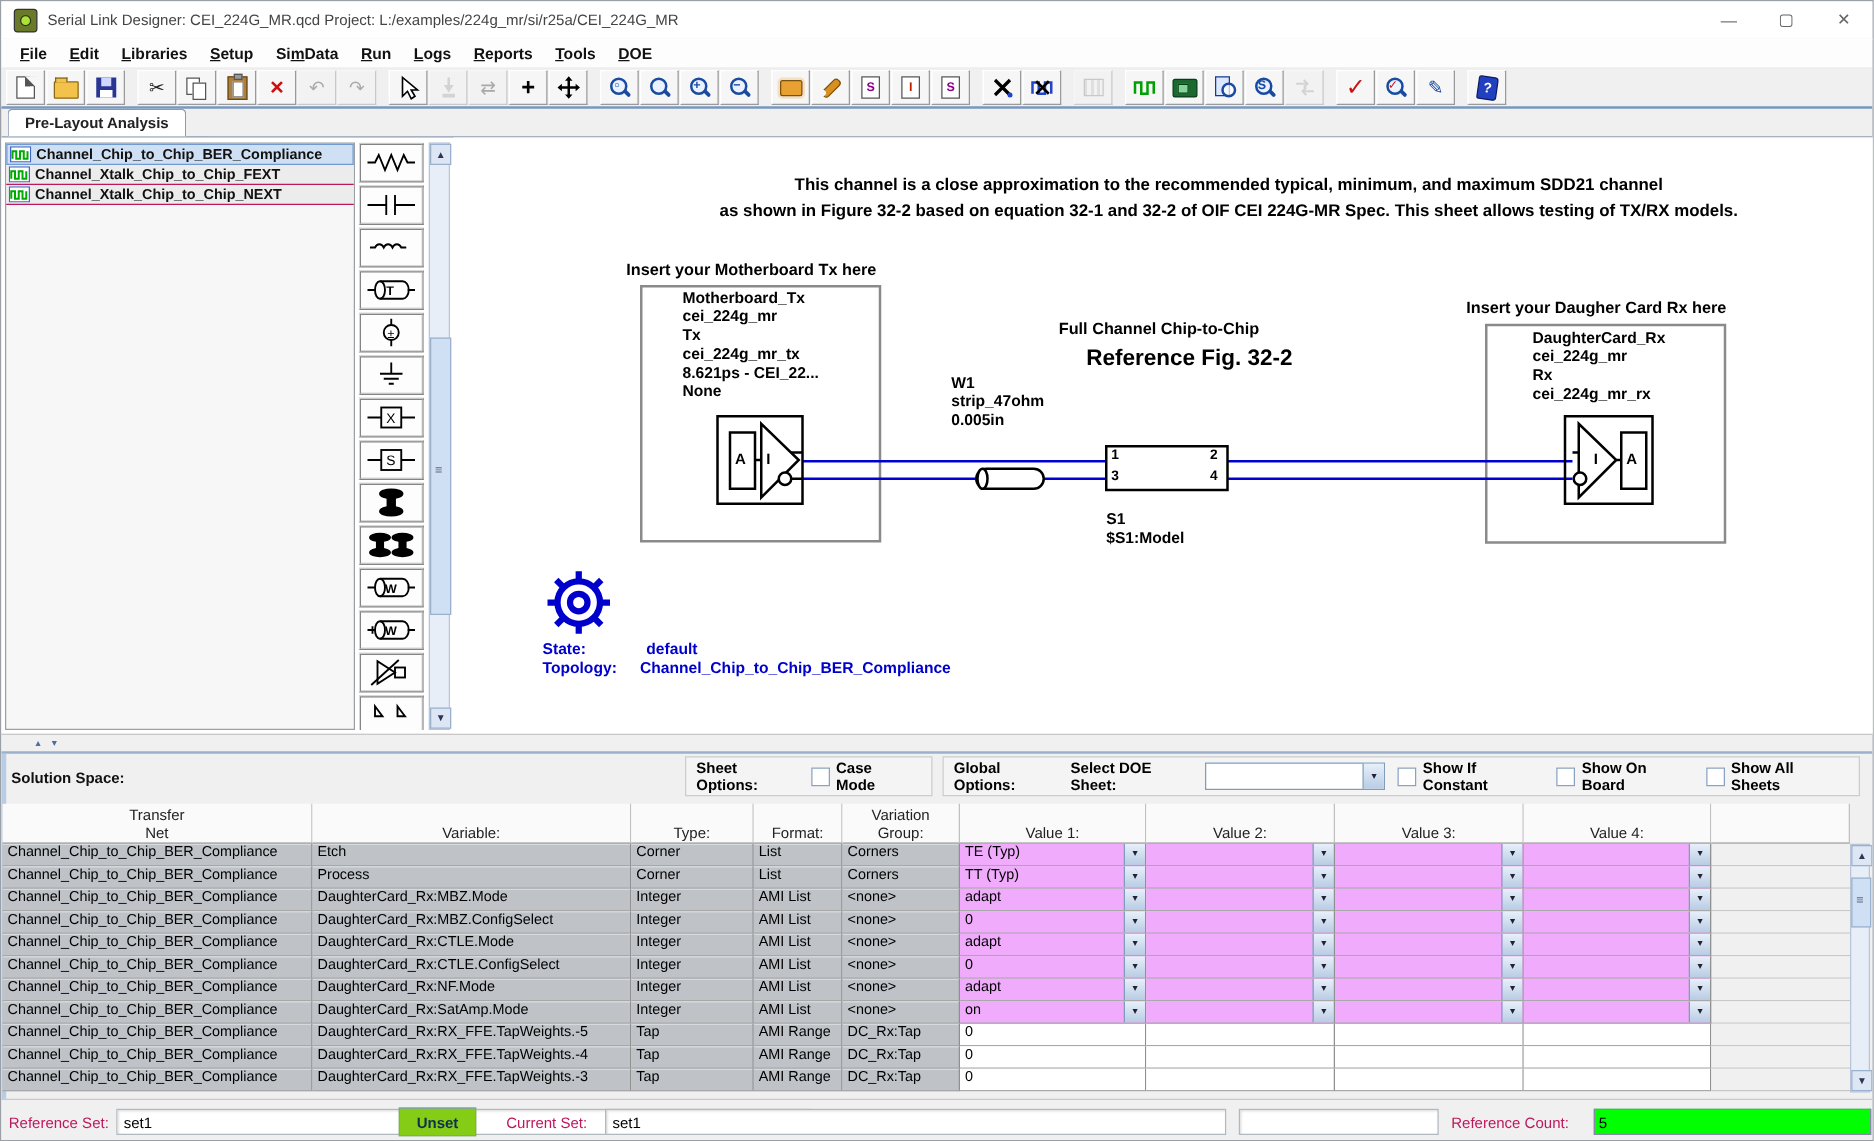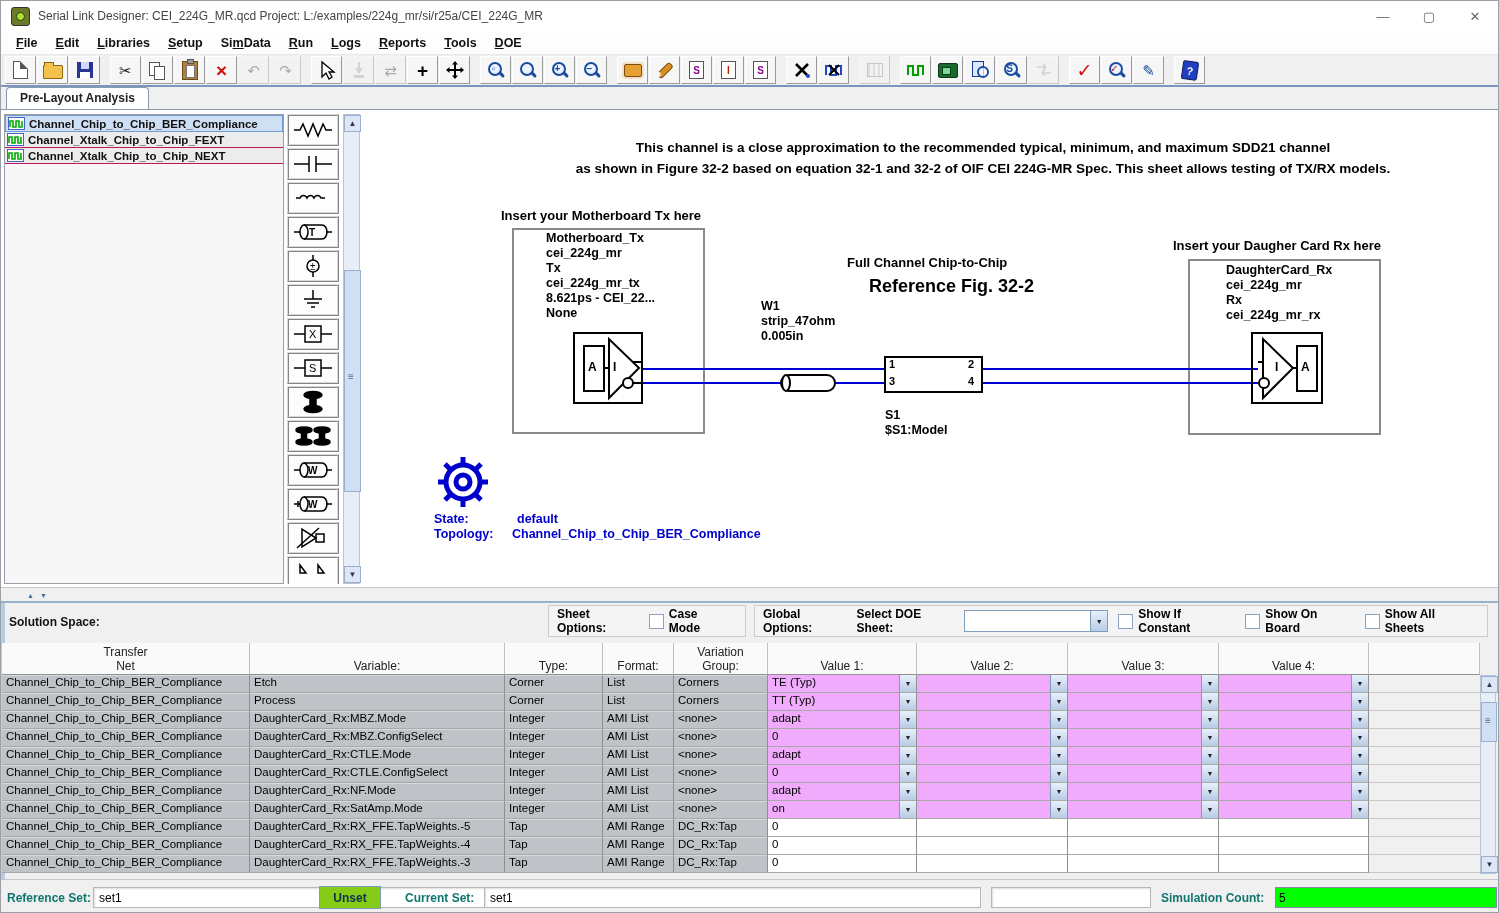--- a/index.html
+++ b/index.html
@@ -127,21 +127,21 @@
   .ss-cell.blank{background:#f0f0f0;border-bottom:1px solid #c8c8c8;border-right:none;}
   .ss-cell.wt{background:#ffffff;}
   .ddcell{background:#f0abfc;position:relative;padding-right:18px;}
   .ddcell .dd-btn{width:17px;}
   .ss-scroll{position:absolute;left:1479px;top:72px;width:16px;height:199px;background:#e8eef8;border:1px solid #b8c4d8;box-sizing:border-box;}
   .ss-scroll .up{top:0;} .ss-scroll .dn{bottom:0;}
   .ss-thumb{position:absolute;left:0;top:26px;width:14px;height:38px;background:#cfe0f4;border:1px solid #9ab0cc;}
   .ss-thumb::before{content:"≡";position:absolute;left:3px;top:12px;font-size:10px;color:#668;}
   
   .statusbar{position:absolute;left:0;top:878px;width:100%;height:35px;background:#f0f0f0;border-top:1px solid #c8c8c8;}
-  .sb-label{position:absolute;font-size:12px;font-weight:bold;color:#0f766e;top:11px;}
+  .sb-label{position:absolute;font-size:12px;font-weight:normal;color:#be185d;top:11px;}
   .sb-field{position:absolute;top:7px;height:21px;background:#fff;border:1px solid #b0b8c0;box-shadow:inset 1px 1px 2px #ddd;
         font-size:12px;padding:3px 0 0 5px;box-sizing:border-box;color:#000;}
   .sb-btn{position:absolute;top:6px;height:23px;background:#84cc16;border:1px solid #7f9db9;
         font-size:12px;font-weight:bold;color:#103050;display:flex;align-items:center;justify-content:center;box-sizing:border-box;}
   .sb-count{position:absolute;top:7px;height:21px;border:1px solid #88a;font-size:12px;
         padding:3px 0 0 3px;box-sizing:border-box;color:#000;}
 </style>
 </head>
 <body>
 
@@ -732,16 +732,16 @@
     </div>
   </div>
 
   <div class="statusbar">
     <span class="sb-label" style="left:6px;">Reference Set:</span>
     <span class="sb-field" style="left:92px;width:556px;">set1</span>
     <button class="sb-btn" style="left:318px;width:62px;">Unset</button>
     <span class="sb-label" style="left:404px;">Current Set:</span>
     <span class="sb-field" style="left:483px;width:497px;">set1</span>
     <span class="sb-field" style="left:990px;width:160px;"></span>
-    <span class="sb-label" style="left:1160px;">Simulation Count:</span>
+    <span class="sb-label" style="left:1160px;">Reference Count:</span>
     <span class="sb-count" style="left: 1274px; width: 222px; background: rgb(0, 255, 0);">5</span>
   </div>
 </div>
 
 </body></html>

